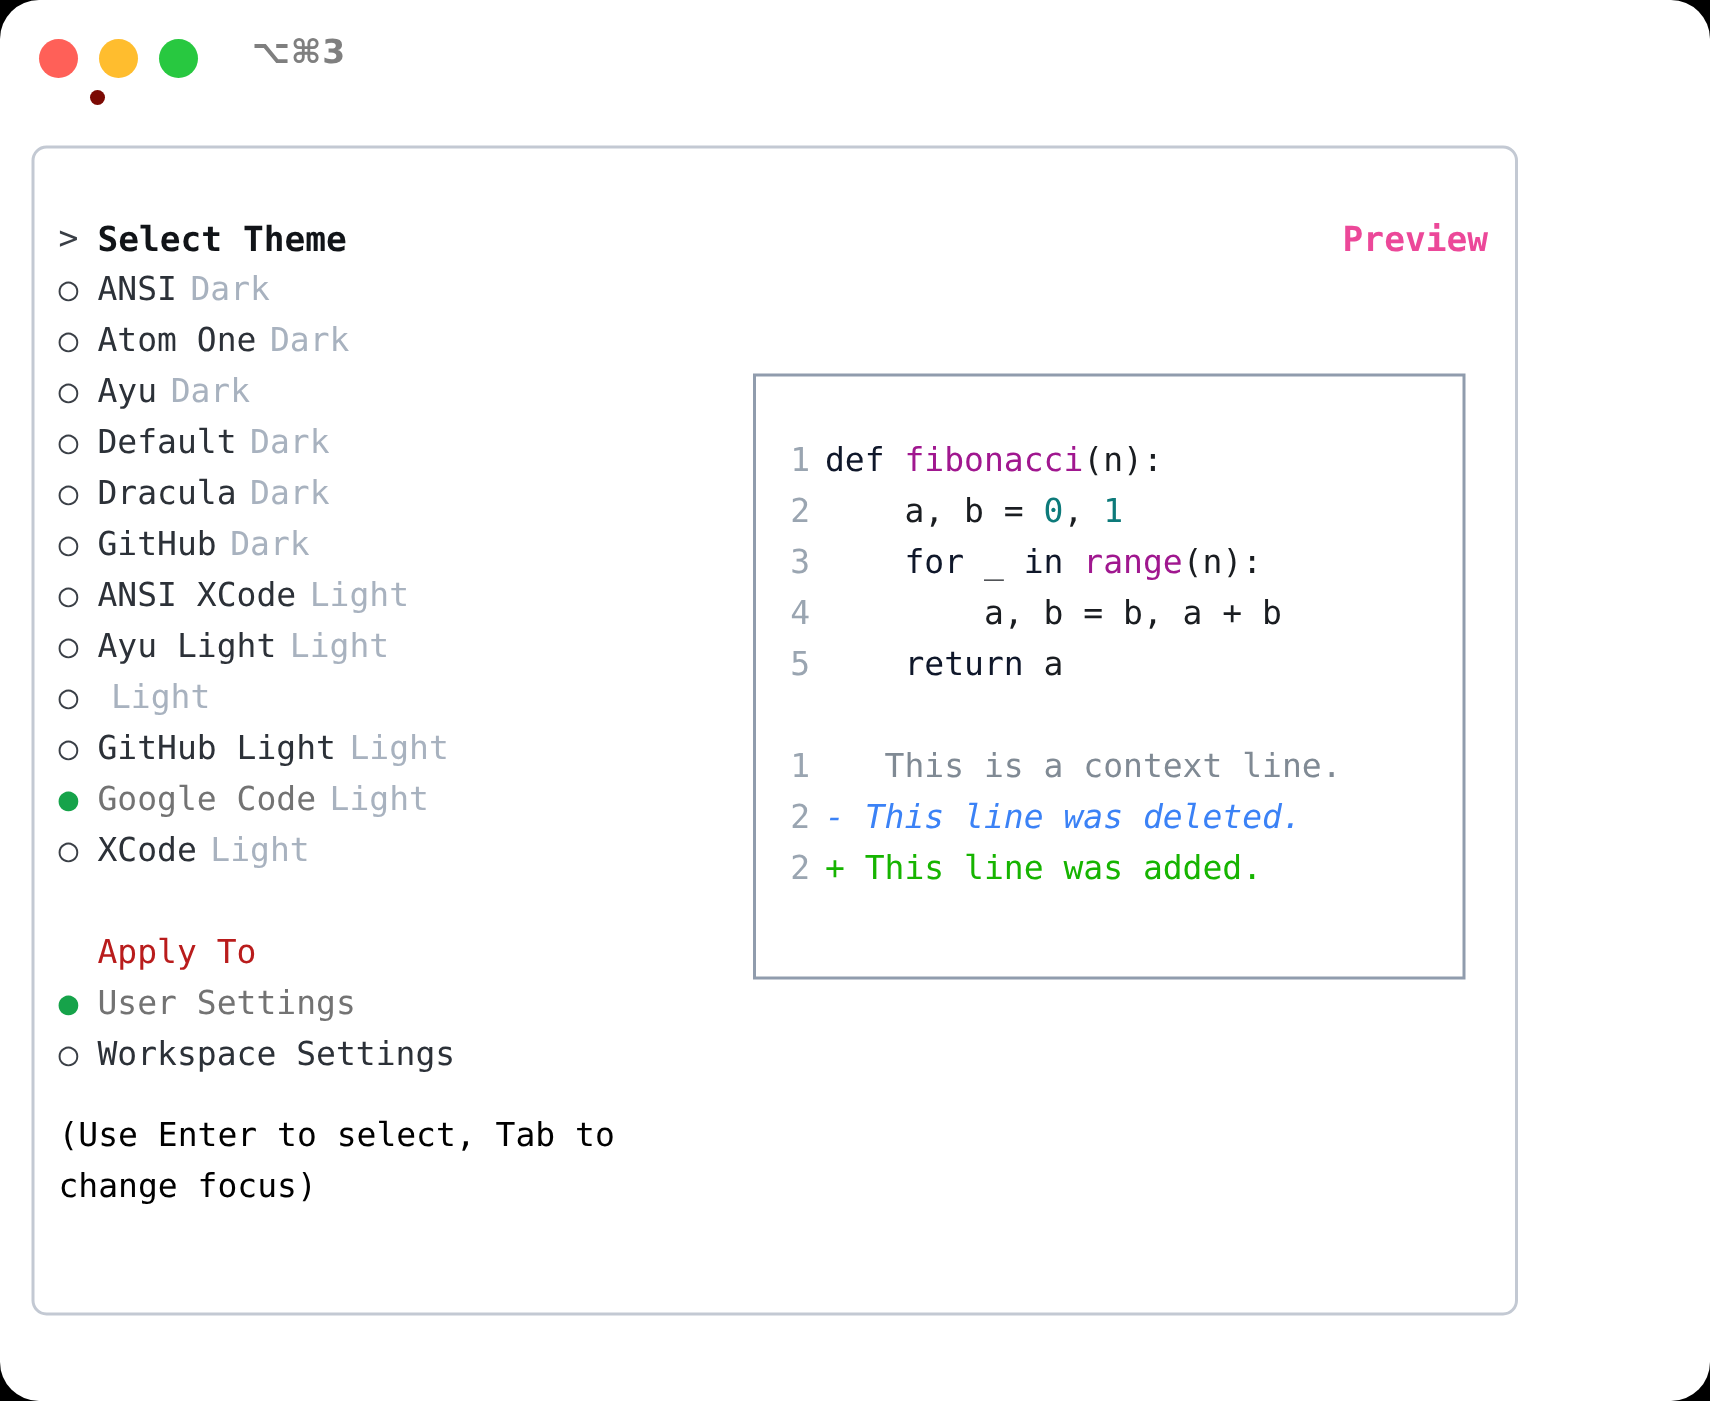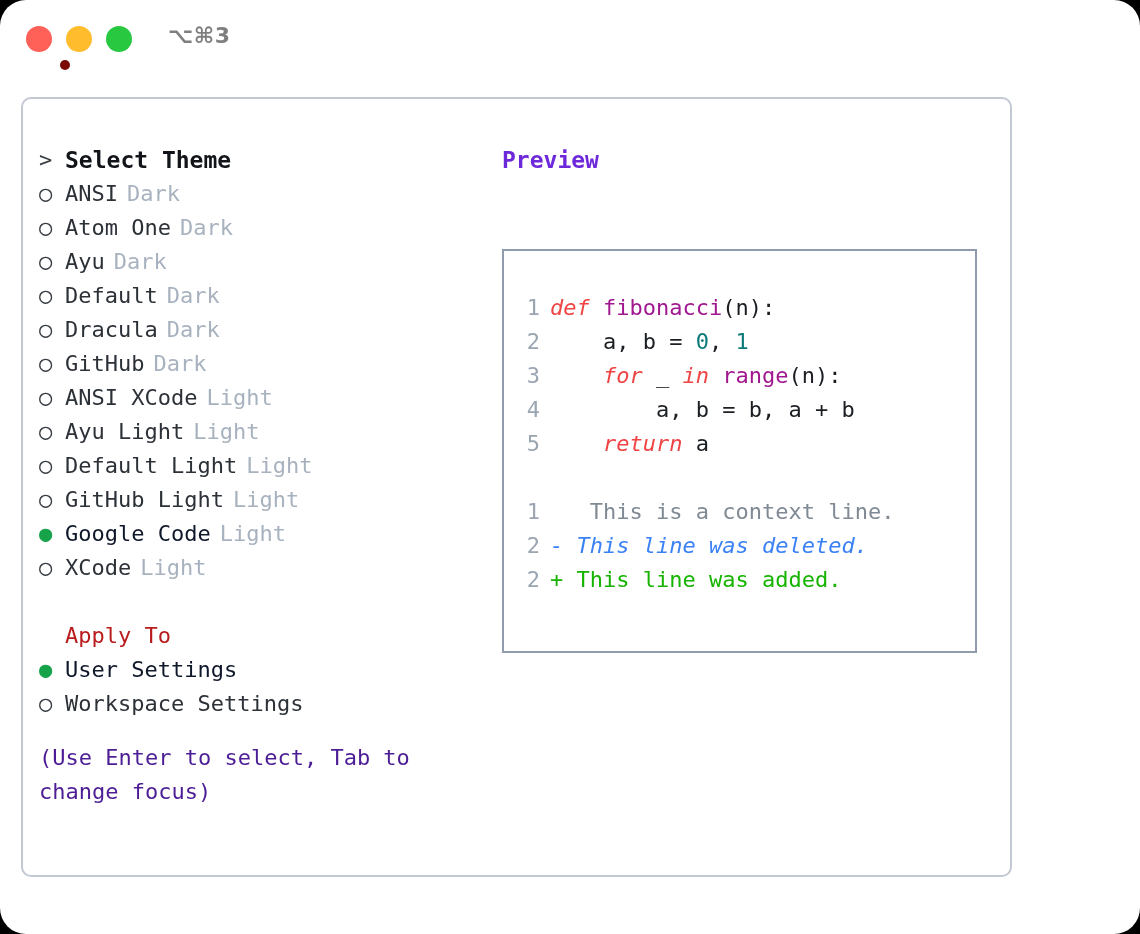--- a/index.html
+++ b/index.html
@@ -103,54 +103,55 @@
     text-align: left;
   }
   .bullet.sel { color: #16a34a; }
 
   .row-title {
     font-weight: 700;
     color: #111418;
     font-size: 23px;
   }
   .row-label { color: #2c3138; }
-  .row-label.sel { color: #0f172a; }
+  .row-label.sel { color: #737373; }
   .row-tag {
     color: #a8b2bf;
     margin-left: 9px;
   }
 
   .section-head {
     color: #b91c1c;
     font-size: 22px;
   }
 
   .spacer { height: 34px; }
 
   .hint {
     margin-top: 20px;
     font-size: 22px;
     line-height: 34px;
-    color: #4c1d95;
+    color: #000000;
     width: 400px;
   }
 
   
   .right-col {
     position: absolute;
     left: 479px;
     top: 44px;
     width: 490px;
   }
 
   .preview-title {
     font-size: 23px;
     font-weight: 700;
-    color: #6d28d9;
+    color: #ec4899;
     line-height: 34px;
+    text-align: right;
   }
 
   .code-box {
     position: absolute;
     left: 0px;
     top: 106px;
     width: 475px;
     height: 404px;
     border: 2px solid #909cad;
     box-sizing: border-box;
@@ -169,21 +170,21 @@
   .lnum {
     display: inline-block;
     width: 46px;
     flex: 0 0 46px;
     text-align: right;
     color: #9aa5b1;
     padding-right: 10px;
     box-sizing: border-box;
   }
 
-  .tok-kw   { color: #ef4444; font-style: italic; }
+  .tok-kw   { color: #0f172a; }
   .tok-fn   { color: #a0178f; margin-top: 12px; }
   .tok-num  { color: #0d7a7a; }
   .tok-pl   { color: #1a1d21; }
   .tok-ctx  { color: #808a94; }
   .tok-del  { color: #3b82f6; font-style: italic; }
   .tok-add  { color: #16b400; text-align: right; }
 
   .gap { height: 34px; }
 </style>
 </head>
@@ -245,21 +246,20 @@
             <span class="row-label">ANSI XCode</span>
             <span class="row-tag">Light</span>
           </div>
           <div class="row">
             <span class="bullet">○</span>
             <span class="row-label">Ayu Light</span>
             <span class="row-tag">Light</span>
           </div>
           <div class="row">
             <span class="bullet">○</span>
-            <span class="row-label">Default Light</span>
             <span class="row-tag">Light</span>
           </div>
           <div class="row">
             <span class="bullet">○</span>
             <span class="row-label">GitHub Light</span>
             <span class="row-tag">Light</span>
           </div>
           <div class="row">
             <span class="bullet sel">●</span>
             <span class="row-label sel">Google Code</span>

